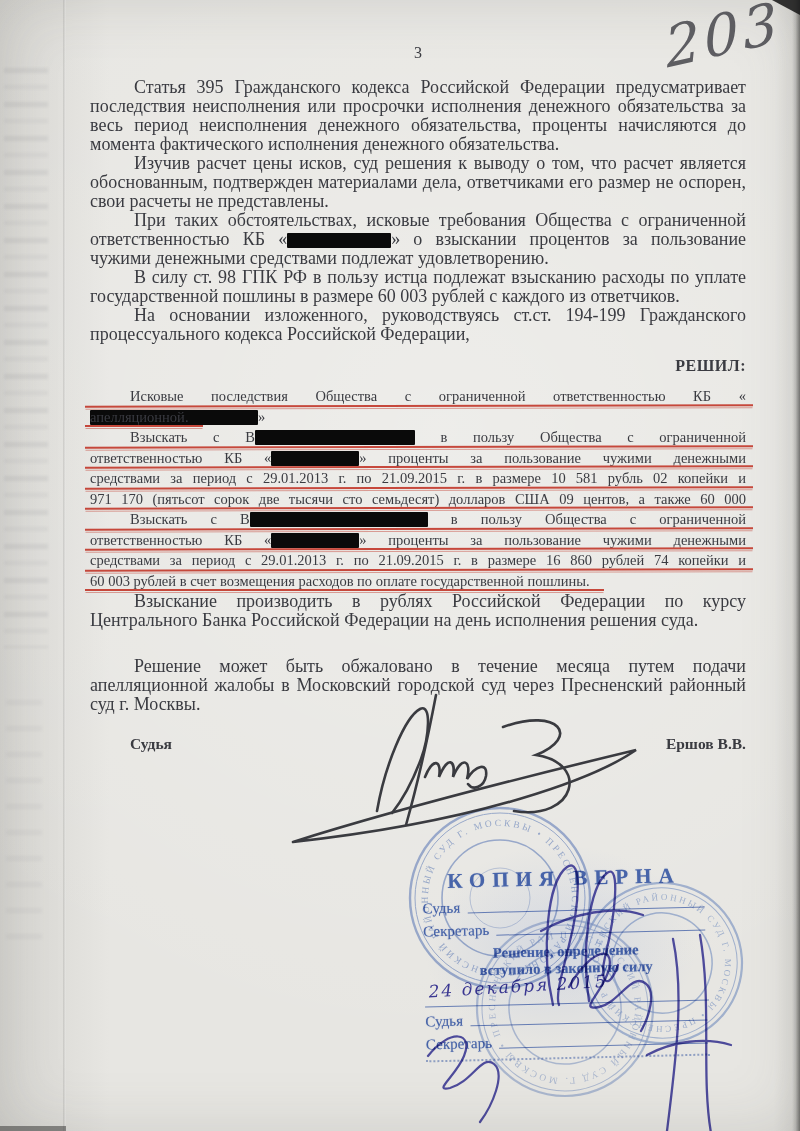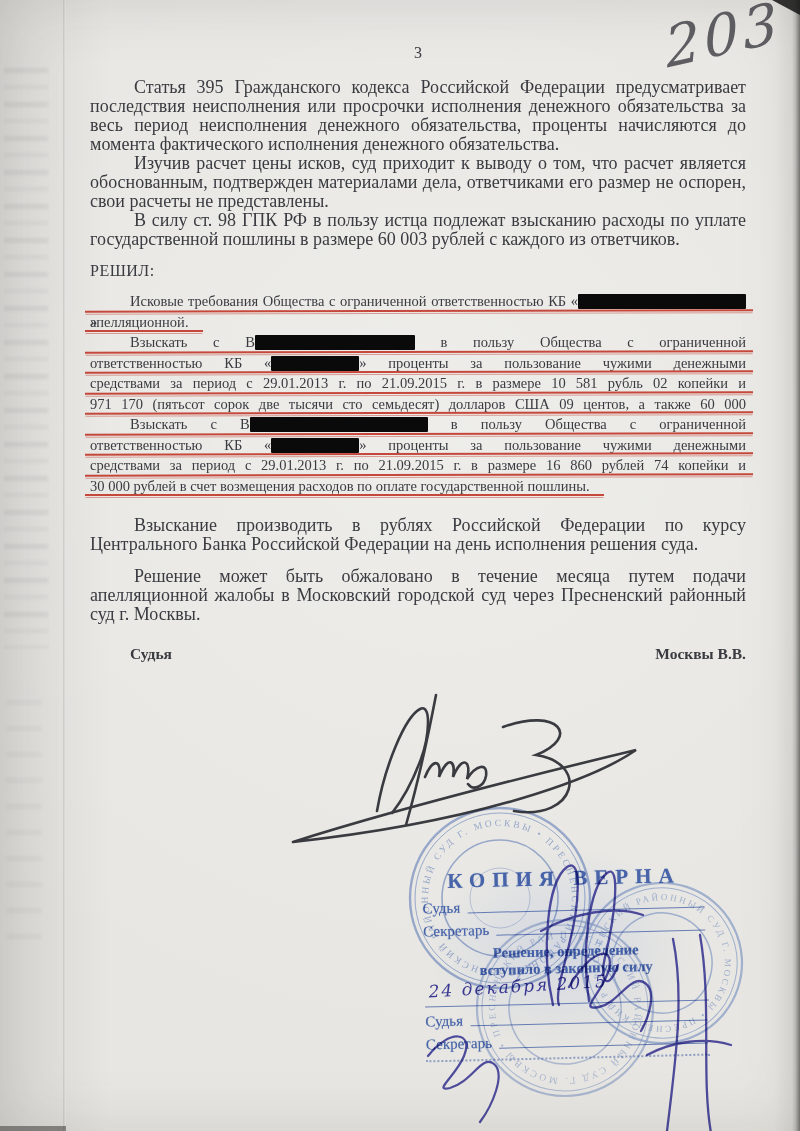--- a/index.html
+++ b/index.html
@@ -30,33 +30,33 @@
   .bottom-sliver{position:absolute;bottom:0;left:0;width:66px;height:5px;background:rgba(60,60,58,.55);}
   
   .handnum{position:absolute;left:664px;top:2px;font-family:"DejaVu Serif",serif;
     font-style:italic;font-size:56px;color:#46464c;transform:rotate(-13deg) skewX(-8deg);
     letter-spacing:4px;opacity:.85;}
   
   .col{position:absolute;left:90px;top:44px;width:656px;}
   .pnum{text-align:center;font-size:16px;margin-bottom:16px;}
   .para{margin:0;font-size:18px;line-height:19px;text-align:justify;text-indent:44px;}
   .redact{display:inline-block;height:15px;background:#0a0a0a;vertical-align:-3px;border-radius:1px;}
-  .heading{font-weight:normal;text-align:left;font-size:16px;letter-spacing:.5px;margin:13px 0 11px 0;}
+  .heading{font-weight:bold;text-align:right;font-size:16px;letter-spacing:.5px;margin:13px 0 11px 0;}
   
   .ul-line{position:relative;font-size:14.5px;line-height:20.5px;height:20.5px;}
   .ul-line.stretch{text-align:justify;text-align-last:justify;}
   .ul-line.full::after{content:"";position:absolute;left:-5px;right:-7px;bottom:0px;height:2px;
     background:rgba(194,58,44,.92);box-shadow:0 2.5px 0 -.5px rgba(194,58,44,.45);
     transform:rotate(-.12deg);}
   .ind-sp{display:inline-block;width:40px;}
   .ul-span{position:relative;}
   .ul-span::after{content:"";position:absolute;left:-5px;right:-14px;bottom:-2px;height:2px;
     background:rgba(194,58,44,.92);box-shadow:0 2.5px 0 -.5px rgba(194,58,44,.45);}
   
-  .mt4{margin-top:20px;} .mt16{margin-top:13px;}
+  .mt4{margin-top:1px;} .mt16{margin-top:27px;}
   .sigrow{display:flex;justify-content:space-between;margin-top:21px;font-weight:bold;font-size:15.5px;}
   .sigrow .j{margin-left:40px;}
   
   .sig-svg{position:absolute;left:235px;top:693px;}
   .pen{position:absolute;mix-blend-mode:multiply;}
   
   .stamp-haze{position:absolute;left:395px;top:835px;width:330px;height:250px;
     background:radial-gradient(55% 55% at 50% 45%,rgba(128,153,210,.20),transparent 75%);}
   .seals{position:absolute;left:360px;top:798px;mix-blend-mode:multiply;opacity:.85;}
   .stamp-box{position:absolute;left:424px;top:866px;width:284px;transform:rotate(-1.4deg);
@@ -84,44 +84,46 @@
   <div class="edge-right"></div>
   <div class="corner-mark"></div>
   <div class="bottom-sliver"></div>
 
   <div class="handnum">203</div>
 
   <div class="col">
     <div class="pnum">3</div>
 
     <p class="para">Статья 395 Гражданского кодекса Российской Федерации предусматривает последствия неисполнения или просрочки исполнения денежного обязательства за весь период неисполнения денежного обязательства, проценты начисляются до момента фактического исполнения денежного обязательства.</p>
-    <p class="para">Изучив расчет цены исков, суд приходит к выводу о том, что расчет является обоснованным, подтвержден материалами дела, ответчиками его размер не оспорен, свои расчеты не представлены.</p>
+    <p class="para">Изучив расчет цены исков, суд решения к выводу о том, что расчет является обоснованным, подтвержден материалами дела, ответчиками его размер не оспорен, свои расчеты не представлены.</p>
+    <p class="para"><span>При таких обстоятельствах, исковые требования Общества с ограниченной ответственностью КБ «</span><span class="redact" style="width:104px"></span><span>» о взыскании процентов за пользование чужими денежными средствами подлежат удовлетворению.</span></p>
     <p class="para">В силу ст. 98 ГПК РФ в пользу истца подлежат взысканию расходы по уплате государственной пошлины в размере 60 003 рублей с каждого из ответчиков.</p>
+    <p class="para">На основании изложенного, руководствуясь ст.ст. 194-199 Гражданского процессуального кодекса Российской Федерации,</p>
 
     <div class="heading">РЕШИЛ:</div>
 
-    <div class="ul-line stretch full"><span class="ind-sp"></span><span>Исковые требования Общества с ограниченной ответственностью КБ «</span><span class="redact" style="width:168px"></span><span>»</span></div>
+    <div class="ul-line stretch full"><span class="ind-sp"></span><span>Исковые последствия Общества с ограниченной ответственностью КБ «</span><span class="redact" style="width:168px"></span><span>»</span></div>
     <div class="ul-line"><span class="ul-span">апелляционной.</span></div>
 
     <div class="ul-line stretch full"><span class="ind-sp"></span><span>Взыскать с В</span><span class="redact" style="width:160px"></span><span> в пользу Общества с ограниченной</span></div>
     <div class="ul-line stretch full"><span>ответственностью КБ «</span><span class="redact" style="width:88px"></span><span>» проценты за пользование чужими денежными</span></div>
     <div class="ul-line stretch full">средствами за период с 29.01.2013 г. по 21.09.2015 г. в размере 10 581 рубль 02 копейки и</div>
     <div class="ul-line stretch full">971 170 (пятьсот сорок две тысячи сто семьдесят) долларов США 09 центов, а также 60 000</div>
 
     <div class="ul-line stretch full"><span class="ind-sp"></span><span>Взыскать с В</span><span class="redact" style="width:178px"></span><span> в пользу Общества с ограниченной</span></div>
     <div class="ul-line stretch full"><span>ответственностью КБ «</span><span class="redact" style="width:88px"></span><span>» проценты за пользование чужими денежными</span></div>
     <div class="ul-line stretch full">средствами за период с 29.01.2013 г. по 21.09.2015 г. в размере 16 860 рублей 74 копейки и</div>
-    <div class="ul-line"><span class="ul-span">30 000 рублей в счет возмещения расходов по оплате государственной пошлины.</span></div>
+    <div class="ul-line"><span class="ul-span">60 003 рублей в счет возмещения расходов по оплате государственной пошлины.</span></div>
 
     <p class="para mt4">Взыскание производить в рублях Российской Федерации по курсу Центрального Банка Российской Федерации на день исполнения решения суда.</p>
     <p class="para mt16">Решение может быть обжаловано в течение месяца путем подачи апелляционной жалобы в Московский городской суд через Пресненский районный суд г. Москвы.</p>
 
     <div class="sigrow">
       <span class="j">Судья</span>
-      <span>Москвы В.В.</span>
+      <span>Ершов В.В.</span>
     </div>
   </div>
 
   <div class="stamp-haze"></div>
   <svg class="seals" width="400" height="320" viewBox="0 0 400 320">
     <defs>
       <path id="cpa" d="M -72,0 A 72,72 0 1,1 72,0 A 72,72 0 1,1 -72,0"></path>
       <path id="cpb" d="M -63,0 A 63,63 0 1,1 63,0 A 63,63 0 1,1 -63,0"></path>
       <path id="cpc" d="M -70,0 A 70,70 0 1,1 70,0 A 70,70 0 1,1 -70,0"></path>
     </defs>

